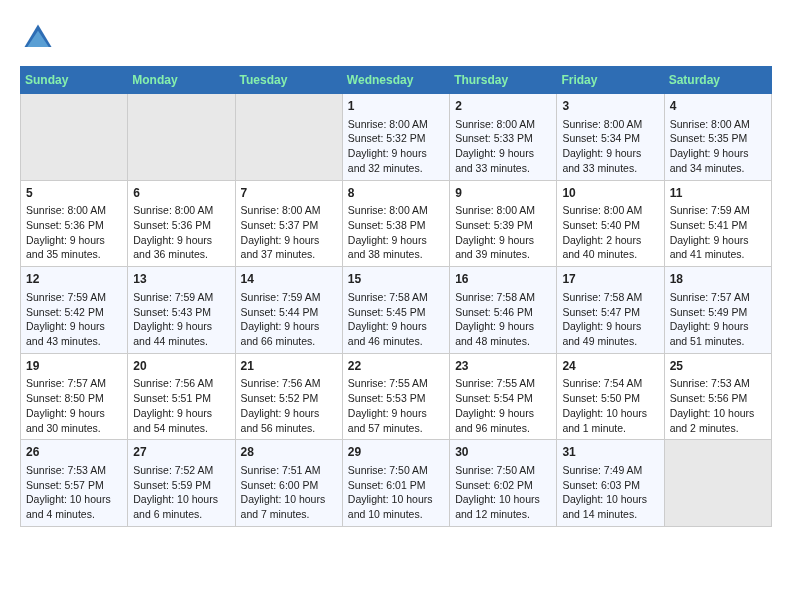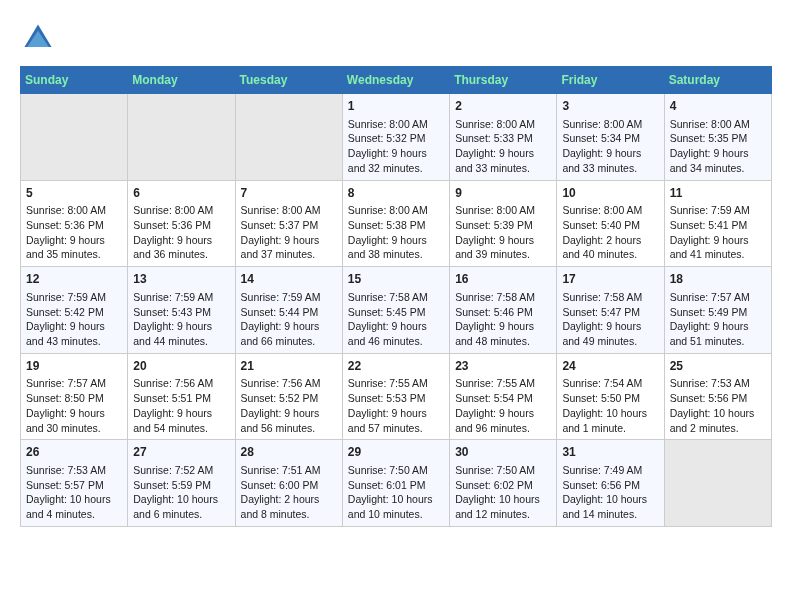--- a/index.html
+++ b/index.html
@@ -154,20 +154,20 @@
         <td><span class="day-num">20</span><span>Sunrise: 7:56 AM</span><br><span>Sunset: 5:51 PM</span><br><span>Daylight: 9 hours and 54 minutes.</span></td>
         <td><span class="day-num">21</span><span>Sunrise: 7:56 AM</span><br><span>Sunset: 5:52 PM</span><br><span>Daylight: 9 hours and 56 minutes.</span></td>
         <td><span class="day-num">22</span><span>Sunrise: 7:55 AM</span><br><span>Sunset: 5:53 PM</span><br><span>Daylight: 9 hours and 57 minutes.</span></td>
         <td><span class="day-num">23</span><span>Sunrise: 7:55 AM</span><br><span>Sunset: 5:54 PM</span><br><span>Daylight: 9 hours and 96 minutes.</span></td>
         <td><span class="day-num">24</span><span>Sunrise: 7:54 AM</span><br><span>Sunset: 5:50 PM</span><br><span>Daylight: 10 hours and 1 minute.</span></td>
         <td><span class="day-num">25</span><span>Sunrise: 7:53 AM</span><br><span>Sunset: 5:56 PM</span><br><span>Daylight: 10 hours and 2 minutes.</span></td>
       </tr>
       <tr>
         <td><span class="day-num">26</span><span>Sunrise: 7:53 AM</span><br><span>Sunset: 5:57 PM</span><br><span>Daylight: 10 hours and 4 minutes.</span></td>
         <td><span class="day-num">27</span><span>Sunrise: 7:52 AM</span><br><span>Sunset: 5:59 PM</span><br><span>Daylight: 10 hours and 6 minutes.</span></td>
-        <td><span class="day-num">28</span><span>Sunrise: 7:51 AM</span><br><span>Sunset: 6:00 PM</span><br><span>Daylight: 2 hours and 8 minutes.</span></td>
+        <td><span class="day-num">28</span><span>Sunrise: 7:51 AM</span><br><span>Sunset: 6:00 PM</span><br><span>Daylight: 10 hours and 7 minutes.</span></td>
         <td><span class="day-num">29</span><span>Sunrise: 7:50 AM</span><br><span>Sunset: 6:01 PM</span><br><span>Daylight: 10 hours and 10 minutes.</span></td>
         <td><span class="day-num">30</span><span>Sunrise: 7:50 AM</span><br><span>Sunset: 6:02 PM</span><br><span>Daylight: 10 hours and 12 minutes.</span></td>
-        <td><span class="day-num">31</span><span>Sunrise: 7:49 AM</span><br><span>Sunset: 6:56 PM</span><br><span>Daylight: 10 hours and 14 minutes.</span></td>
+        <td><span class="day-num">31</span><span>Sunrise: 7:49 AM</span><br><span>Sunset: 6:03 PM</span><br><span>Daylight: 10 hours and 14 minutes.</span></td>
         <td class="empty-cell"></td>
       </tr>
     </tbody>
 </table>
 
 </body></html>

